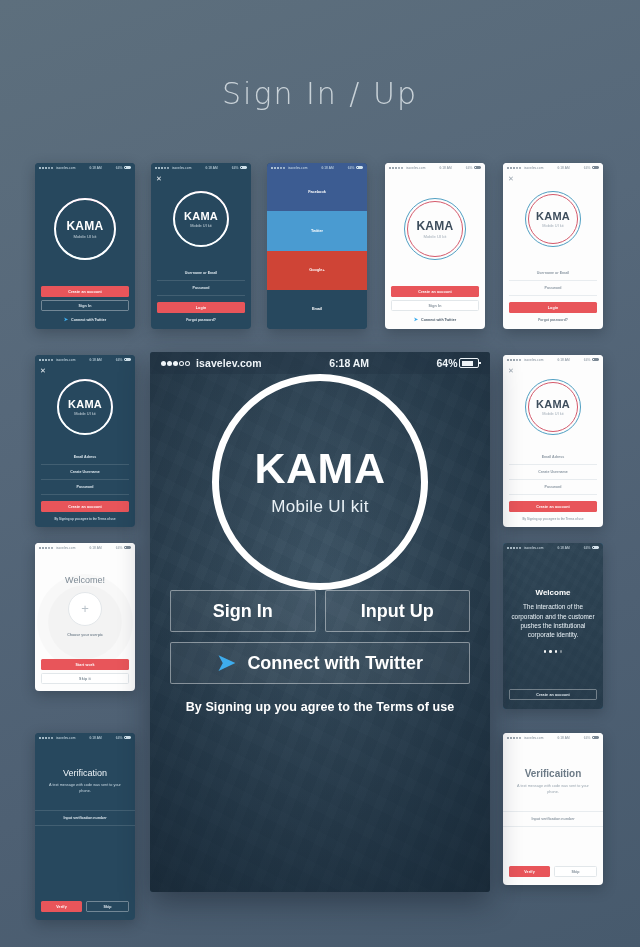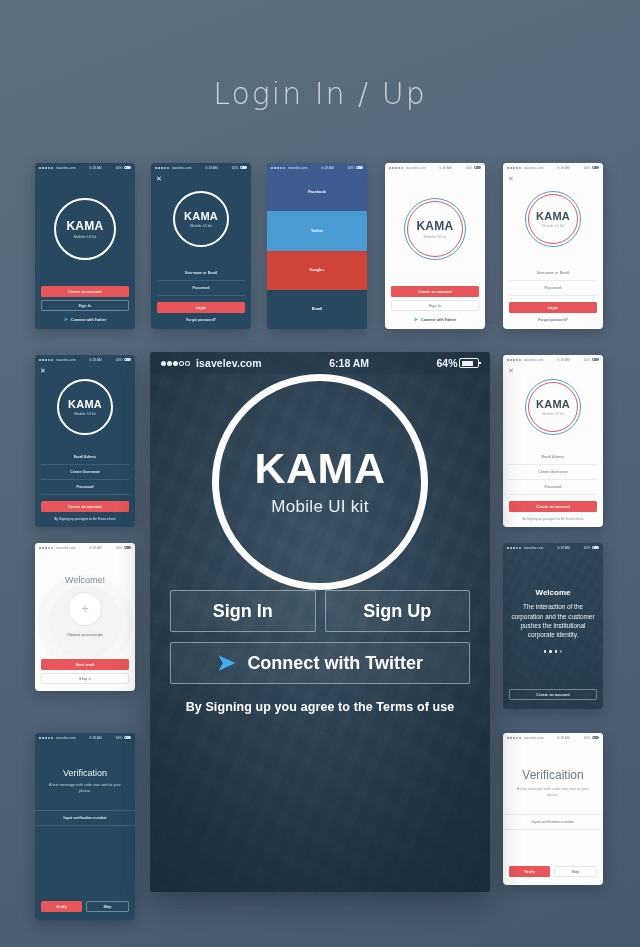--- a/index.html
+++ b/index.html
@@ -162,21 +162,21 @@
     border: 1px solid rgba(255,255,255,0.42); color: #ffffff;
     font-size: 18px; font-weight: 600; background: rgba(255,255,255,0.05); border-radius: 2px;
   }
   .m-btn.wide { margin-top: 10px; gap: 12px; }
   .m-terms { text-align: center; color: #fff; font-size: 12.5px; font-weight: 700; margin-top: 16px; letter-spacing: .1px; }
   .m-tw { color: #3eaced; font-size: 22px; line-height: 1; }
 </style>
 </head>
 <body>
 
-<div class="page-title">Login In / Up</div>
+<div class="page-title">Sign In / Up</div>
 
 <div class="phone small dark" style="left:35px; top:163px;">
   <div class="statusbar">
     <span class="sb-left">
       <i class="sb-dot"></i>
         <i class="sb-dot"></i>
         <i class="sb-dot"></i>
         <i class="sb-dot empty"></i>
         <i class="sb-dot empty"></i>
       <span class="sb-carrier">isavelev.com</span>
@@ -543,21 +543,21 @@
       <span class="sb-carrier">isavelev.com</span>
     </span>
     <span class="sb-mid">6:18 AM</span>
     <span class="sb-right">
       <span>64%</span>
       <span class="sb-batt"></span>
     </span>
   </div>
   <div class="screen">
     <div style="padding:26px 10px 0;text-align:center;">
-      <div style="font-size:12px;font-weight:400;color:#6d7b87;">Verificaition</div>
+      <div style="font-size:10px;font-weight:700;color:#6d7b87;">Verificaition</div>
       <div style="font-size:3.8px;font-weight:300;color:#9aa6b0;line-height:1.5;margin-top:5px;">A text message with code was sent to your phone.</div>
     </div>
     <div style="margin-top:16px;">
       <div class="s-field" style="border-top:.5px solid #e8ecef;">Input verification number</div>
     </div>
     <div style="flex:1;"></div>
     <div style="display:flex;gap:4px;padding:0 6px 8px;">
       <div class="s-btn btn-red" style="flex:1;">Verify</div>
       <div class="s-btn btn-ghost-light" style="flex:1;">Skip</div>
     </div>
@@ -591,21 +591,21 @@
       <div class="logo-text">
         <div id="main-name">KAMA</div>
         <div id="main-sub">Mobile UI kit</div>
       </div>
     </div>
   </div>
 
   <div class="m-bottom">
     <div class="m-row">
       <div class="m-btn">Sign In</div>
-      <div class="m-btn">Sign Up</div>
+      <div class="m-btn">Input Up</div>
     </div>
     <div class="m-btn wide">
       <span class="m-tw">➤</span>
       <span>Connect with Twitter</span>
     </div>
     <div class="m-terms">By Signing up you agree to the Terms of use</div>
   </div>
 </div>
 
 </body></html>

